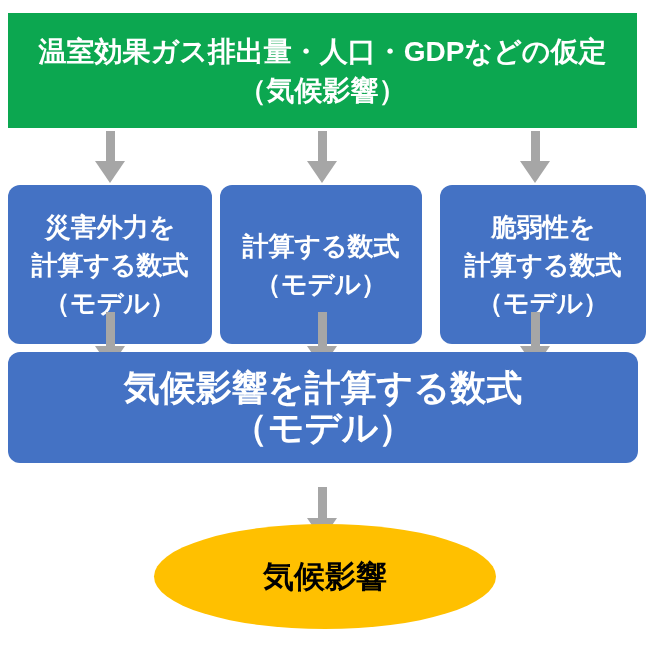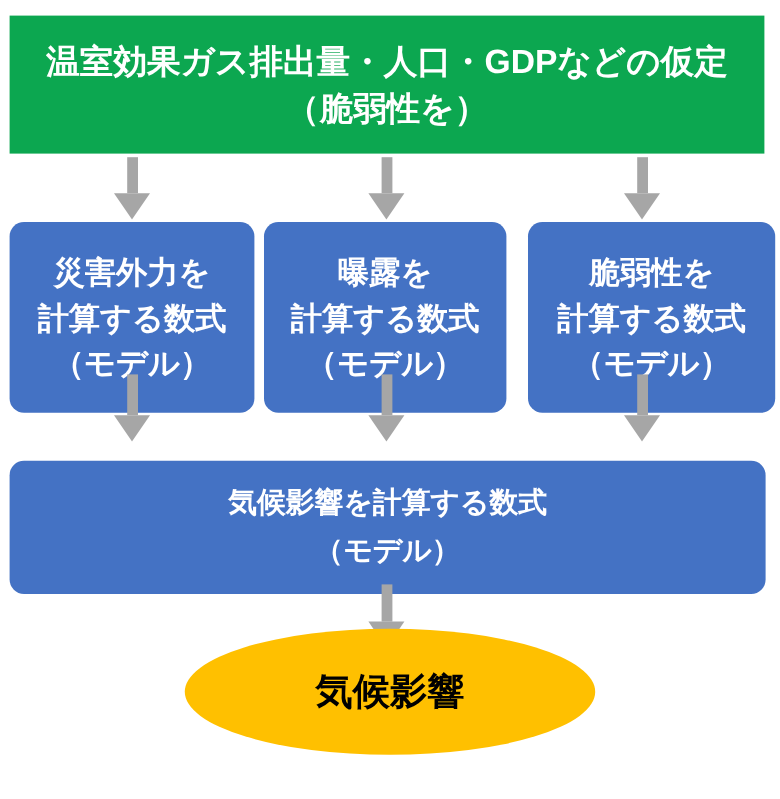--- a/index.html
+++ b/index.html
@@ -38,25 +38,25 @@
     height: 159px;
     background: var(--model-blue, #4472C4);
     border-radius: 12px;
     font-size: 26px;
     line-height: 38px;
   }
   .model-box.b1 { left: 8px;   width: 204px; }
   .model-box.b2 { left: 220px; width: 202px; }
   .model-box.b3 { left: 440px; width: 206px; }
   .impact-model-box {
-    left: 8px; top: 384px;
+    left: 8px; top: 352px;
     width: 630px; height: 111px;
     background: var(--model-blue, #4472C4);
     border-radius: 12px;
-    font-size: 24px;
+    font-size: 36px;
     line-height: 40px;
   }
   .result-ellipse {
     position: absolute;
     left: 154px; top: 524px;
     width: 342px; height: 105px;
     background: var(--result-orange, #FFC000);
     border-radius: 50%;
     display: flex;
     align-items: center;
@@ -91,21 +91,21 @@
   .arrow.c2 { left: 307px; }
   .arrow.c3 { left: 520px; }
 </style>
 </head>
 <body>
 
 <div class="canvas">
 
   <div class="box scenario-box">
     <span>温室効果ガス排出量・人口・GDPなどの仮定</span>
-    <span>（脆弱性を）</span>
+    <span>（気候影響）</span>
   </div>
 
   <div class="arrow r1 c1">
     <div class="stem"></div>
     <div class="head"></div>
   </div>
   <div class="arrow r1 c2">
     <div class="stem"></div>
     <div class="head"></div>
   </div>
@@ -113,21 +113,20 @@
     <div class="stem"></div>
     <div class="head"></div>
   </div>
 
   <div class="box model-box b1">
     <span>災害外力を</span>
     <span>計算する数式</span>
     <span>（モデル）</span>
   </div>
   <div class="box model-box b2">
-    <span>曝露を</span>
     <span>計算する数式</span>
     <span>（モデル）</span>
   </div>
   <div class="box model-box b3">
     <span>脆弱性を</span>
     <span>計算する数式</span>
     <span>（モデル）</span>
   </div>
 
   <div class="arrow r2 c1">

